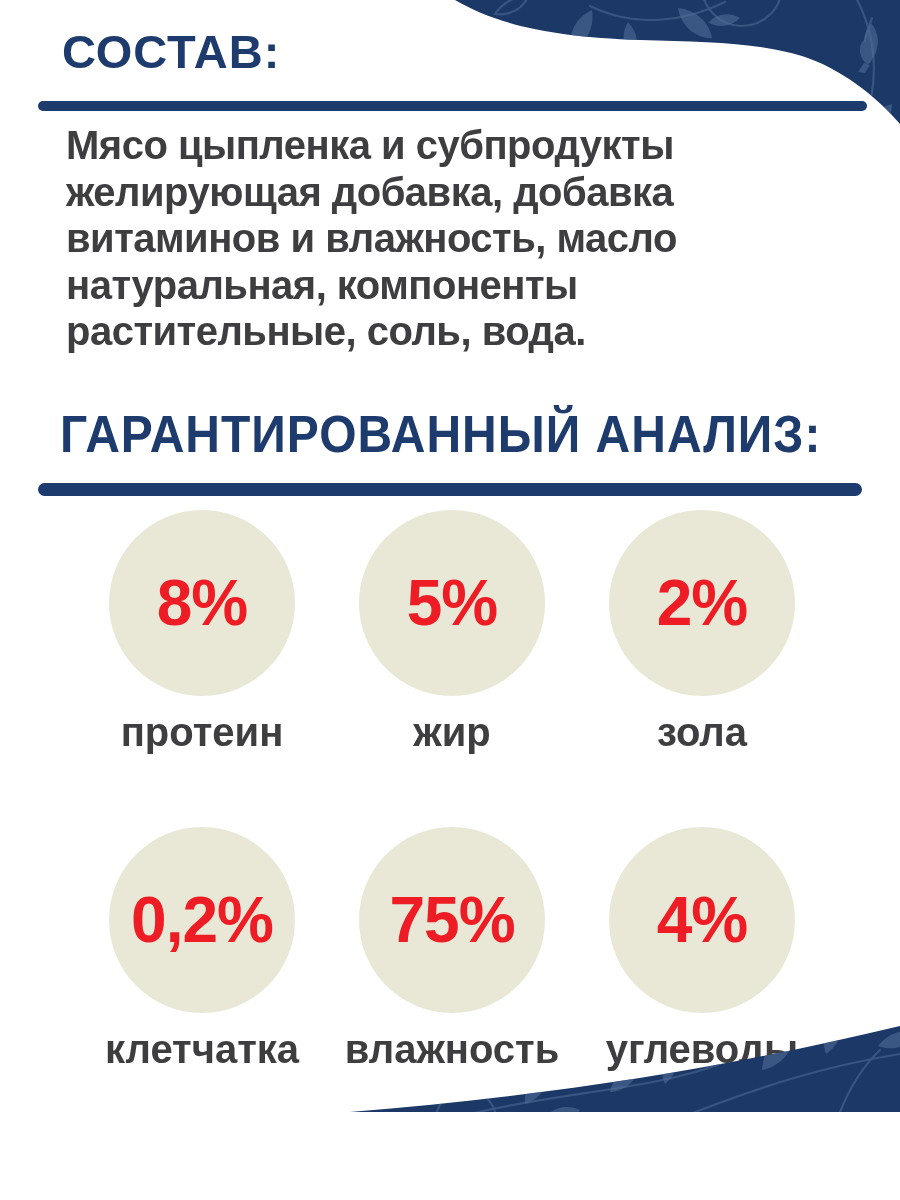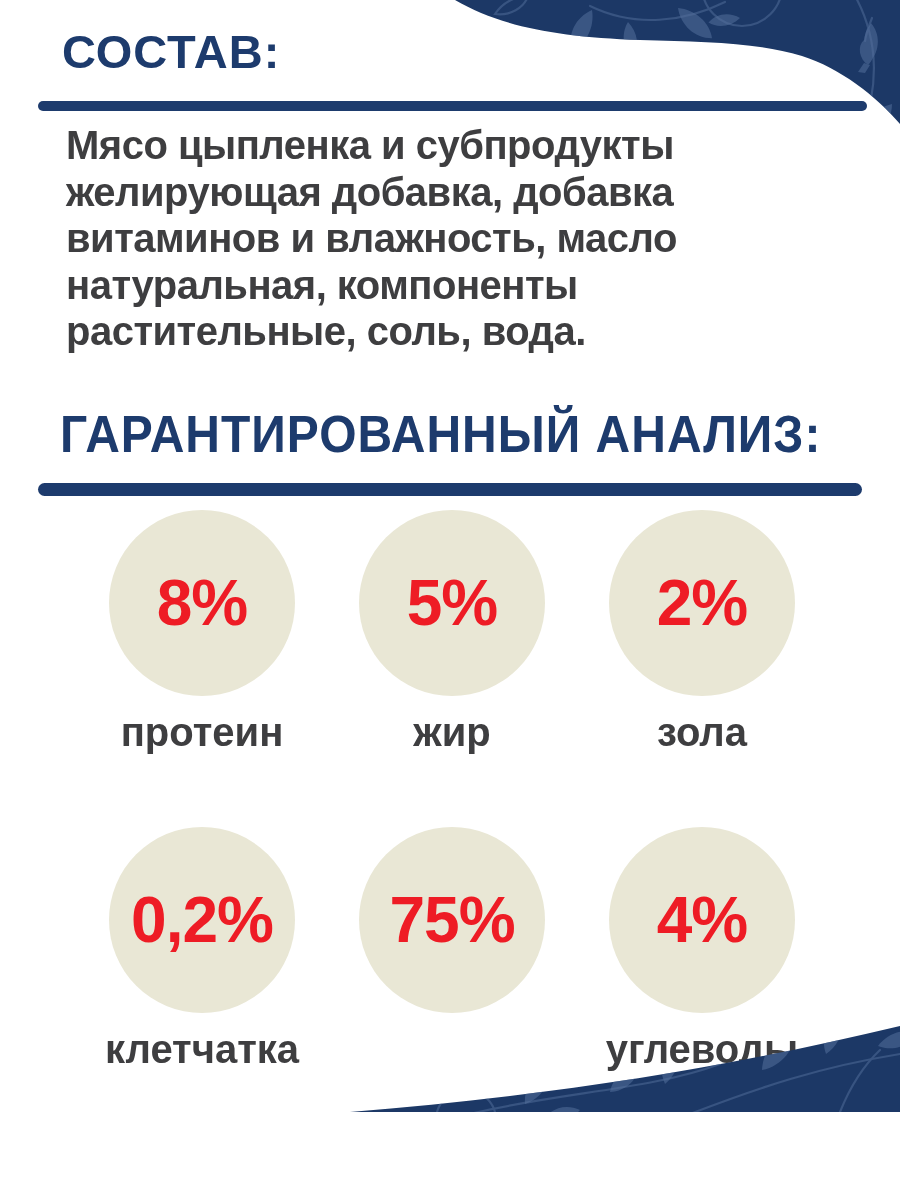--- a/index.html
+++ b/index.html
@@ -160,20 +160,21 @@
       <div class="stat-circle">
         <span class="stat-value">0,2%</span>
       </div>
       <div class="stat-label">клетчатка</div>
     </div>
 
     <div class="stat">
       <div class="stat-circle">
         <span class="stat-value">75%</span>
       </div>
+      <div class="stat-label">влажность</div>
     </div>
 
     <div class="stat">
       <div class="stat-circle">
         <span class="stat-value">4%</span>
       </div>
       <div class="stat-label">углеводы</div>
     </div>
 
   </div>

